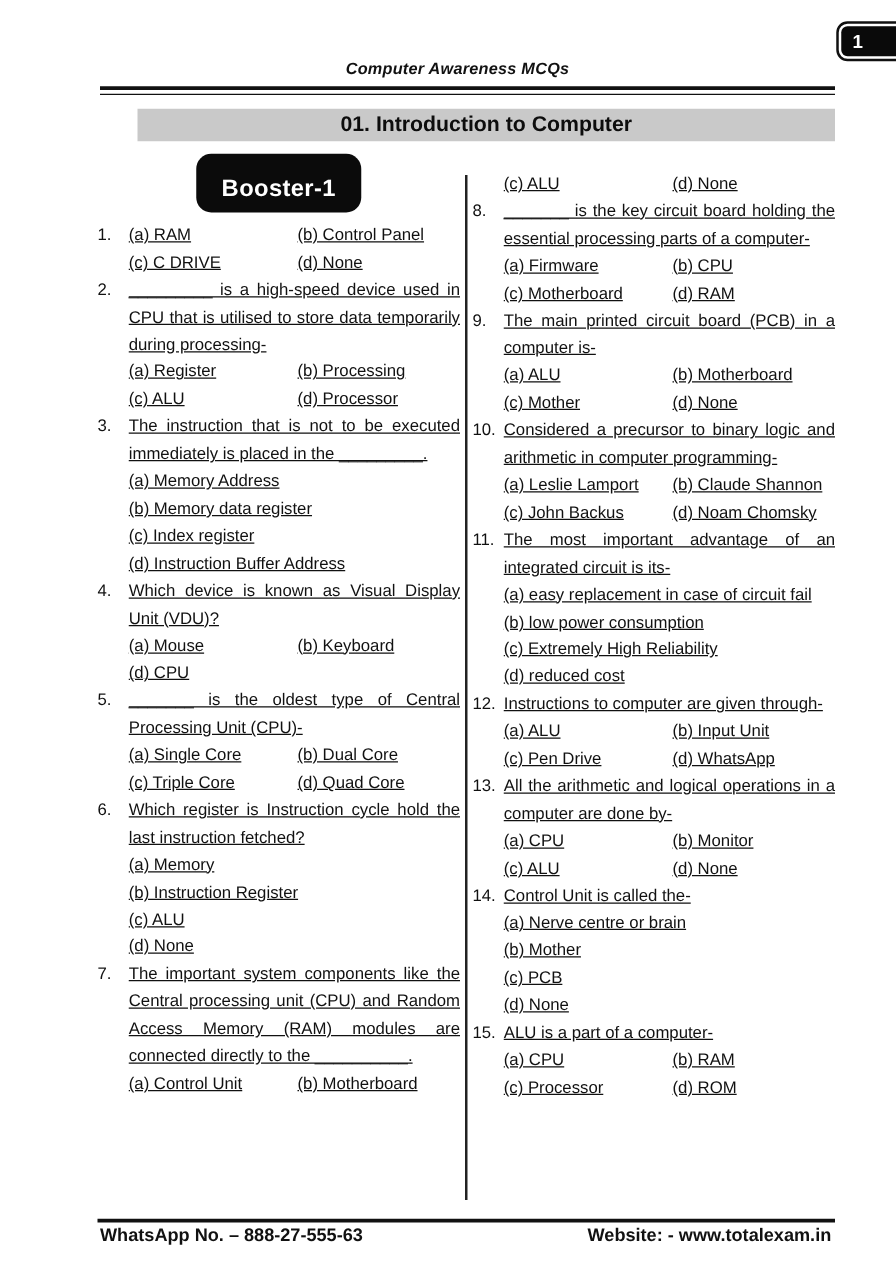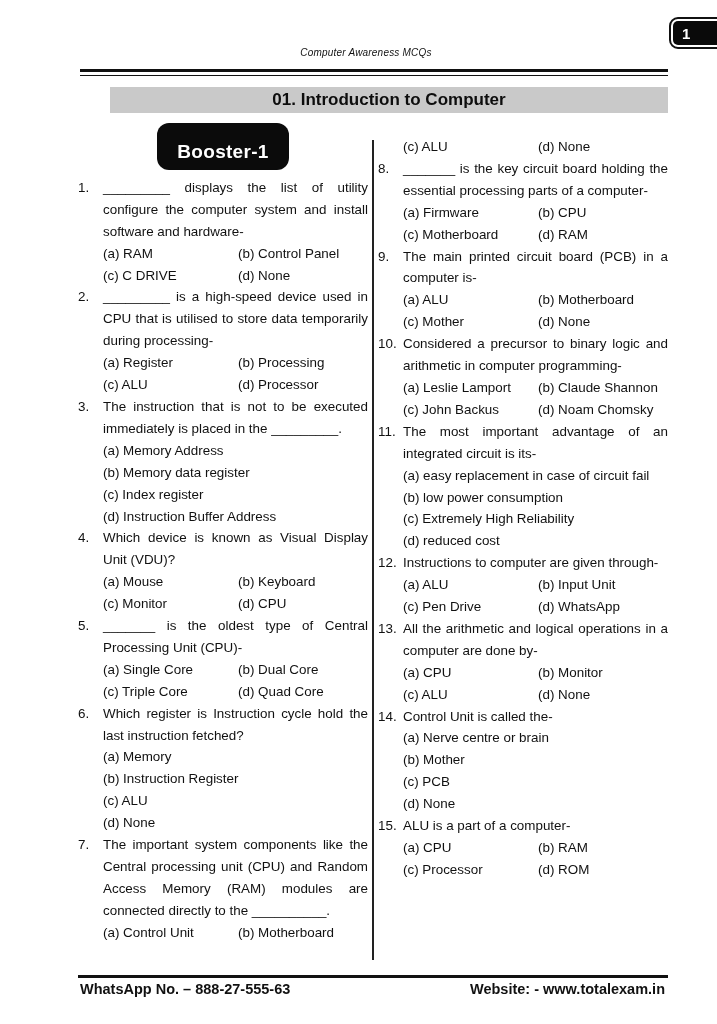--- a/index.html
+++ b/index.html
@@ -15,21 +15,21 @@
     box-sizing:border-box;
   }
   .pagenum-inner {
     background:#0a0a0a; border-radius:5px; color:#fff; height:24px;
     display:flex; align-items:center; padding-left:9px;
     font-weight:bold; font-size:15px;
   }
   
   .doc-title {
     position:absolute; top:47px; left:64px; right:49px; text-align:center;
-    font-weight:normal; font-style:italic; font-size:10px; letter-spacing:0.2px;
+    font-weight:bold; font-style:italic; font-size:13px; letter-spacing:0.2px;
   }
   .title-rule {
     position:absolute; top:69px; left:80px; right:49px; height:3px;
     border-top:3.5px solid #111; border-bottom:1.5px solid #111;
   }
   .section-banner {
     position:absolute; top:87px; left:74px; right:49px; height:26px;
     background:#c9c9c9; text-align:center; font-weight:bold; font-size:17px;
     line-height:26px; color:#0d0d0d;margin-left:36px;
   }
@@ -40,21 +40,21 @@
   .col-right { left:378px; top:136px; }
   
   .badge {
     width:132px; margin:3px auto 7px auto; background:#0b0b0b; color:#fff;
     font-weight:bold; font-size:19px; text-align:center; border-radius:12px;
     padding:18px 0 7px 0; letter-spacing:0.3px;
   }
   
   .q { display:flex; }
   .qn { flex:0 0 25px; }
-  .qb { flex:1; min-width:0; }
+  .qb { flex:1; min-width:0;text-decoration:underline; }
   .qt { text-align:justify; }
   .orow { display:flex; }
   .oa { flex:0 0 135px; white-space:nowrap; }
   .ob { flex:1; white-space:nowrap; }
   .ofull { flex:1; }
   
   .footer-rule { position:absolute; left:78px; right:49px; top:975px; border-top:3.5px solid #111; }
   .footer-left  { position:absolute; left:80px;  top:981px; font-weight:bold; font-size:14.5px; }
   .footer-right { position:absolute; right:52px; top:981px; font-weight:bold; font-size:14.5px; }
 </style>
@@ -72,21 +72,20 @@
 
   <div class="section-banner" style="background: rgb(201, 201, 201);">01. Introduction to Computer</div>
 
   <div class="divider"></div>
 
   <div class="col col-left" id="col-left">
     <div class="badge" style="background: rgb(11, 11, 11);">Booster-1</div>
   <div class="q">
         <div class="qn">1.</div>
         <div class="qb">
-          <div class="qt">_________ displays the list of utility configure the computer system and install software and hardware-</div>
           <div class="orow">
             <div class="oa">(a)  RAM</div>
             <div class="ob">(b) Control Panel</div>
           </div>
           <div class="orow">
             <div class="oa">(c)  C DRIVE</div>
             <div class="ob">(d) None</div>
           </div>
         </div>
       </div>
@@ -124,21 +123,20 @@
       </div>
       <div class="q">
         <div class="qn">4.</div>
         <div class="qb">
           <div class="qt">Which device is known as Visual Display Unit (VDU)?</div>
           <div class="orow">
             <div class="oa">(a) Mouse</div>
             <div class="ob">(b) Keyboard</div>
           </div>
           <div class="orow">
-            <div class="oa">(c) Monitor</div>
             <div class="ob">(d) CPU</div>
           </div>
         </div>
       </div>
       <div class="q">
         <div class="qn">5.</div>
         <div class="qb">
           <div class="qt">_______ is the oldest type of Central Processing Unit (CPU)-</div>
           <div class="orow">
             <div class="oa">(a) Single Core</div>

